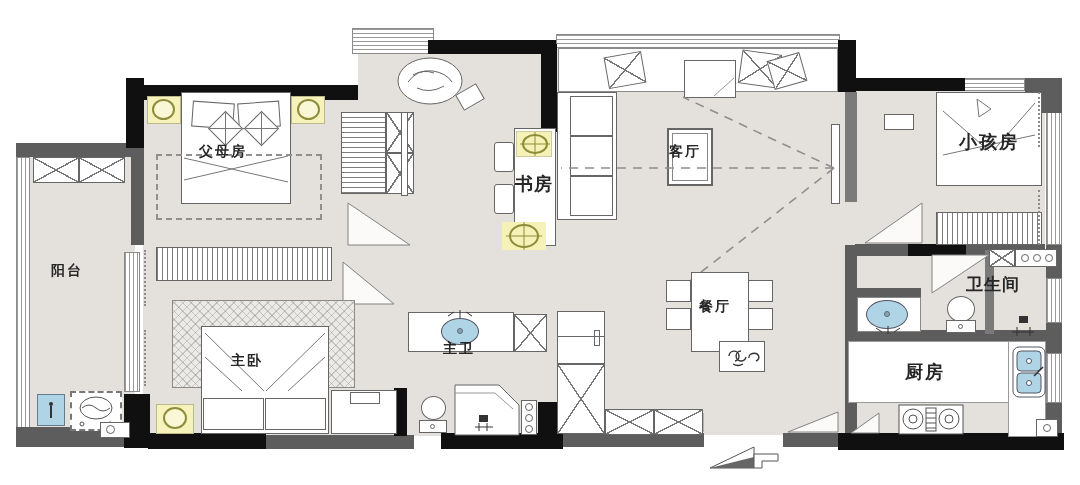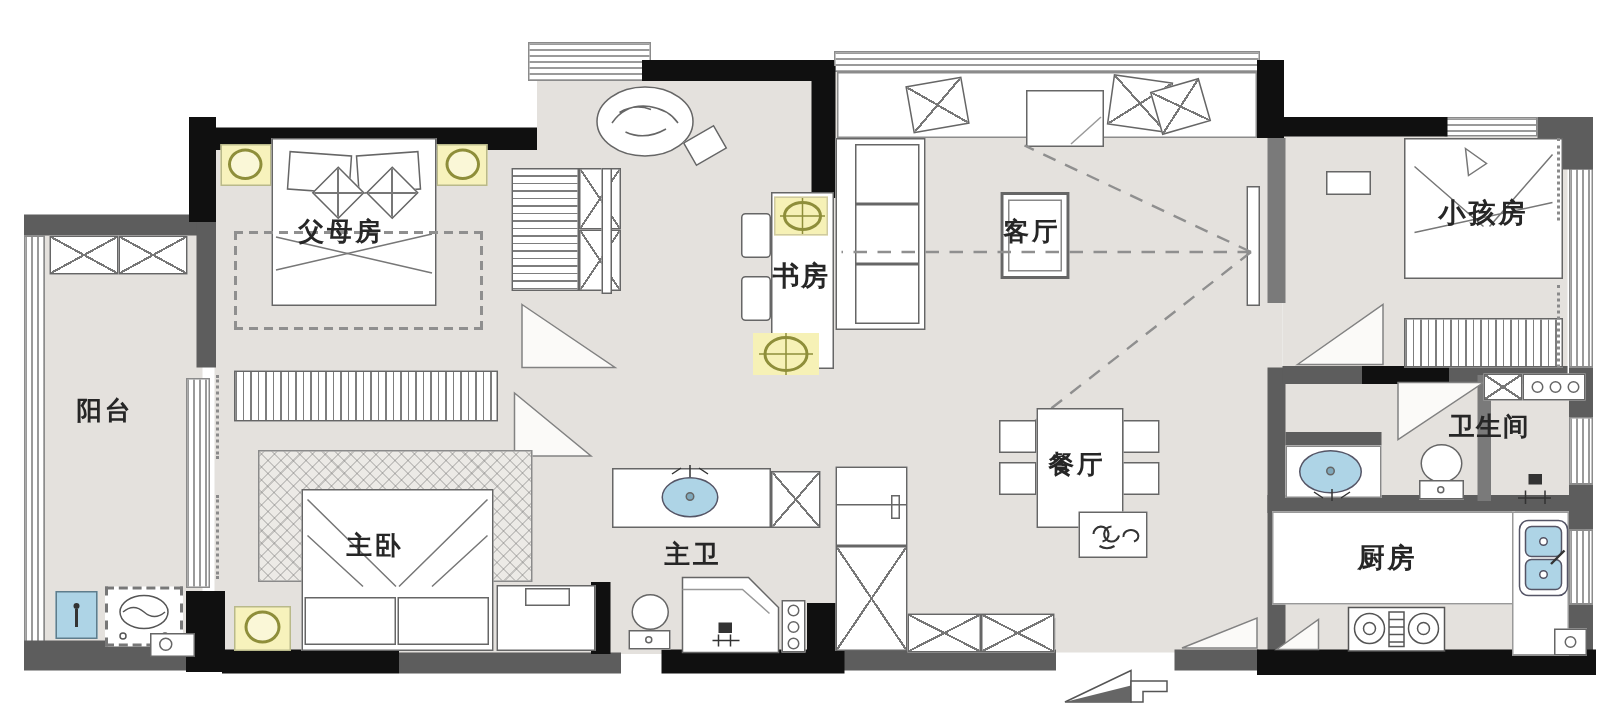--- a/index.html
+++ b/index.html
@@ -25,21 +25,21 @@
   .rug{position:absolute;box-sizing:border-box;border:1px solid #8a8a8a;background:
        repeating-linear-gradient(45deg,rgba(100,100,100,.28) 0 1px,transparent 1px 6px),
        repeating-linear-gradient(-45deg,rgba(100,100,100,.28) 0 1px,transparent 1px 6px),#eceae6}
   .drug{position:absolute;box-sizing:border-box;border:2px dashed #8f8f8f}
   .lamp{position:absolute;box-sizing:border-box;background:#f7f2bc;border:1px solid #b9b98a}
   .el{position:absolute;box-sizing:border-box;border:2px solid #8e8e3a;border-radius:50%;background:rgba(255,255,255,.4)}
   .blue{position:absolute;box-sizing:border-box;background:#aed4e6;border:1px solid #5f7d8c}
   .bluee{position:absolute;box-sizing:border-box;background:#aed4e6;border:1.5px solid #556;border-radius:50%}
   .cir{position:absolute;box-sizing:border-box;border:1px solid #666;border-radius:50%;background:#fff}
   .cur{position:absolute;width:0;border-left:2px dotted #8a8a8a}
-  .lbl{position:absolute;font-weight:bold;font-size:17px;color:#262626;letter-spacing:2px;white-space:nowrap}
+  .lbl{position:absolute;font-weight:bold;font-size:14px;color:#262626;letter-spacing:2px;white-space:nowrap}
   .seat{position:absolute;box-sizing:border-box;background:#fff;border:1px solid #666}
   svg{display:block}
 </style>
 </head>
 <body>
 
 <div class="st">
 
   <div class="fl" style="left:28px;top:155px;width:107px;height:282px"></div>
   <div class="fl" style="left:143px;top:98px;width:262px;height:338px"></div>
@@ -300,18 +300,18 @@
     <polygon points="4,26 48,15 48,26" fill="#666"></polygon>
     <polygon points="48,12 72,12 72,19 56,19 56,26 48,26" fill="#fff" stroke="#555"></polygon>
   </svg>
 
   <div class="lbl" style="left:51px;top:262px">阳台</div>
   <div class="lbl" style="left:199px;top:143px">父母房</div>
   <div class="lbl" style="left:231px;top:352px">主卧</div>
   <div class="lbl" style="left:515px;top:172px;font-size:18px;letter-spacing:1px">书房</div>
   <div class="lbl" style="left:669px;top:143px">客厅</div>
   <div class="lbl" style="left:699px;top:298px">餐厅</div>
-  <div class="lbl" style="left:443px;top:358px">主卫</div>
+  <div class="lbl" style="left:443px;top:340px">主卫</div>
   <div class="lbl" style="left:959px;top:130px;font-size:18px">小孩房</div>
   <div class="lbl" style="left:966px;top:273px;font-size:17px;letter-spacing:1px">卫生间</div>
   <div class="lbl" style="left:905px;top:360px;font-size:18px">厨房</div>
 
 </div>
 
 </body></html>

